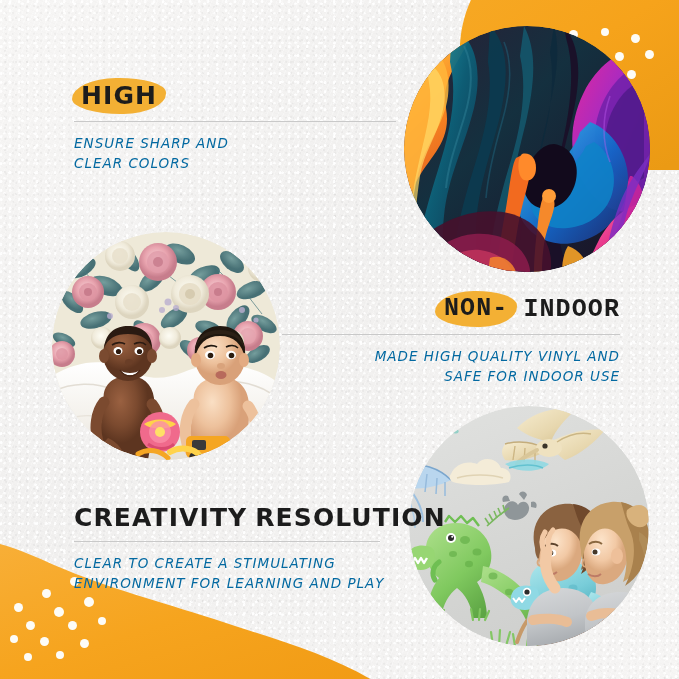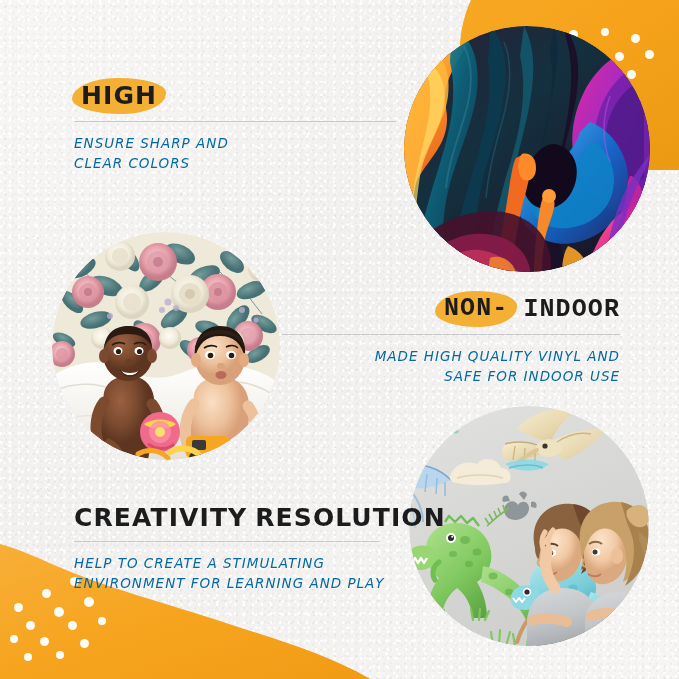--- a/index.html
+++ b/index.html
@@ -701,17 +701,17 @@
     <div class="feat-sub">MADE HIGH QUALITY VINYL AND
 SAFE FOR INDOOR USE</div>
   </div>
 
   <div class="feature" id="feature-inspiration">
     <div class="feat-title">
       <span>CREATIVITY</span>
       <span>RESOLUTION</span>
     </div>
     <div class="rule"></div>
-    <div class="feat-sub">HELP TO CREATE A STIMULATING
+    <div class="feat-sub">CLEAR TO CREATE A STIMULATING
 ENVIRONMENT FOR LEARNING AND PLAY</div>
   </div>
 
 </div>
 
 </body></html>

